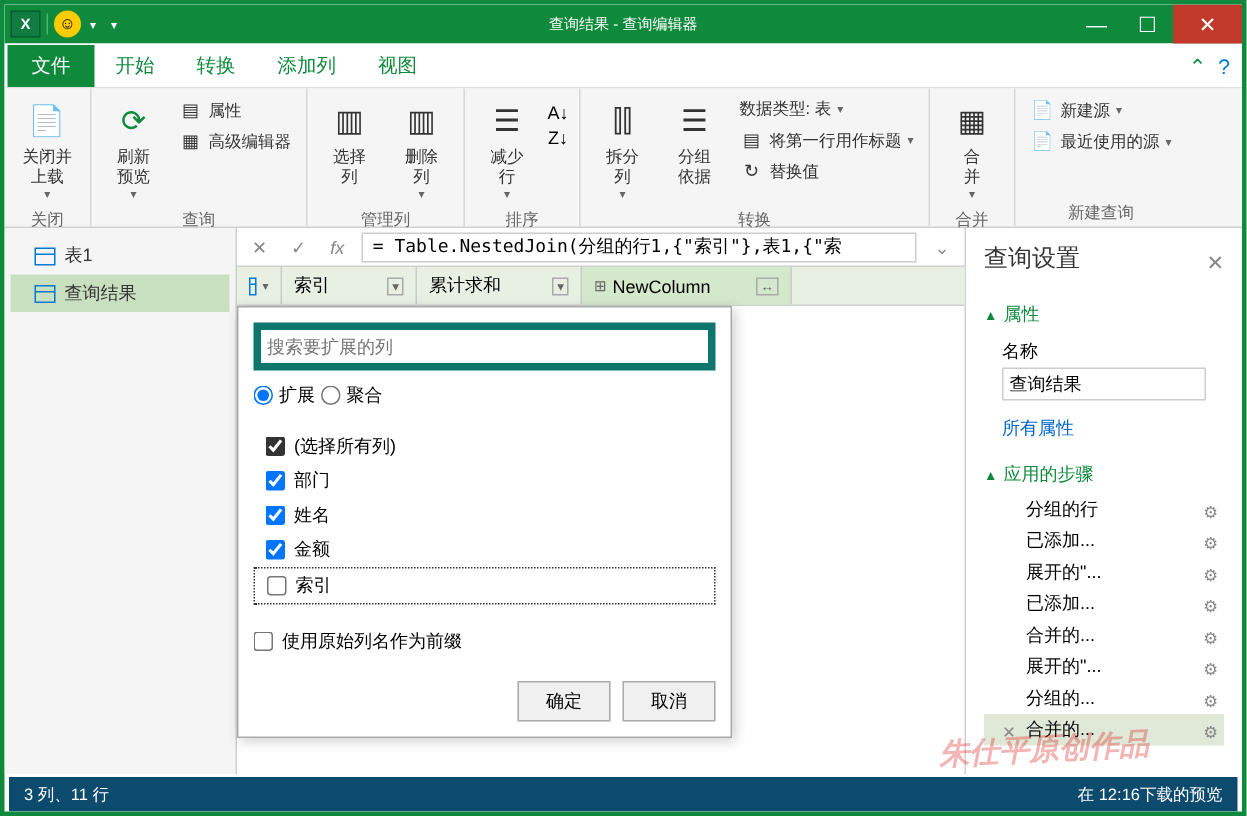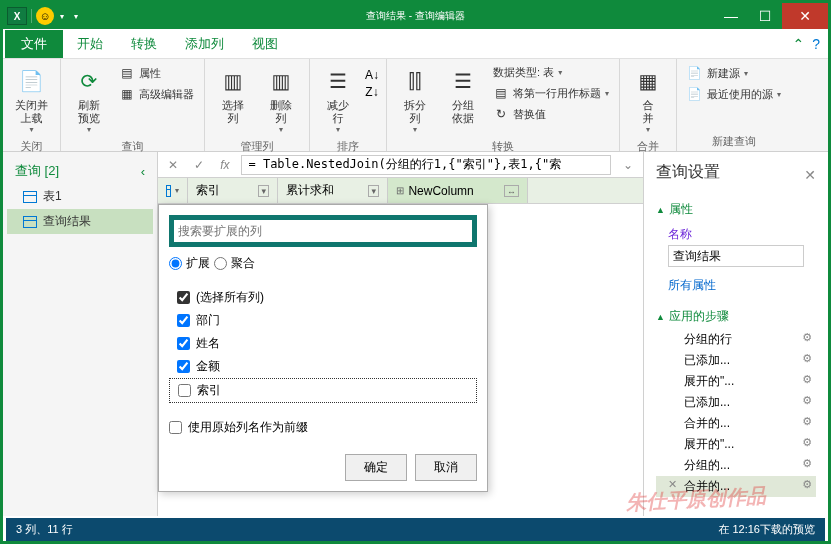--- a/index.html
+++ b/index.html
@@ -52,24 +52,24 @@
 .popup-check { display: flex; align-items: center; gap: 6px; padding: 3px 8px; }
 .popup-check.selected { border: 1px dotted #333; }
 .popup-prefix { display: flex; align-items: center; gap: 6px; padding: 12px 0 8px; }
 .popup-buttons { display: flex; justify-content: flex-end; gap: 8px; margin-top: 10px; }
 .popup-btn { border: 1px solid #aaa; background: #f0f0f0; padding: 4px 18px; font-size: 12px; cursor: pointer; }
 .rightpanel { width: 185px; border-left: 1px solid #d0d0d0; padding: 10px 12px; background: #fff; font-size: 12px; }
 .rp-title { font-size: 16px; color: #333; display: flex; justify-content: space-between; align-items: flex-end; margin-bottom: 14px; }
 .rp-close { cursor: pointer; color: #888; font-size: 14px; }
 .rp-section-head { color: #0f8a3c; font-size: 12px; padding: 4px 0; display: flex; align-items: center; gap: 4px; }
 .rp-caret { font-size: 9px; }
-.rp-label { padding: 4px 12px 2px; color: #6d28d9; font-family: Liberation Serif, serif; }
+.rp-label { padding: 4px 12px 2px; color: #000000; font-family: Liberation Serif, serif; }
 .rp-input { margin: 0 12px 6px; width: calc(100% - 24px); border: 1px solid #ccc; padding: 3px 4px; font-size: 12px; }
 .rp-link { color: #0066cc; padding: 4px 12px 10px; cursor: pointer; }
-.step-item { display: flex; align-items: flex-start; padding: 2px 0 2px 28px; position: relative; cursor: pointer; }
+.step-item { display: flex; align-items: flex-end; padding: 2px 0 2px 28px; position: relative; cursor: pointer; }
 .step-item.selected { background: #e0e8d8; }
 .step-gear { position: absolute; right: 4px; color: #888; font-size: 11px; }
 .step-x { position: absolute; left: 12px; color: #888; font-size: 11px; }
 .statusbar { height: 23px; background: #0c4a6e; color: #fff; font-size: 11px; display: flex; align-items: center; padding: 0 10px; position: absolute; bottom: 0; left: 3px; right: 3px; }
 .status-right { margin-left: auto; }
 .watermark { position: absolute; right: 62px; bottom: 28px; font-size: 20px; color: rgba(220,40,40,0.35); font-style: italic; font-weight: bold; pointer-events: none; transform: rotate(-3deg); }
 input[type=checkbox], input[type=radio] { cursor: pointer; }
 </style>
 </head>
 <body>
@@ -222,24 +222,20 @@
             <span class="drop-arrow">▾</span>
           </div>
       </div>
     </div>
     <div class="rgroup-label">新建查询</div>
   </div>
 </div>
 
 <div class="main">
   <div class="sidebar">
-    <div class="sidebar-title">
-        <span>查询 [2]</span>
-        <span style="cursor:pointer">‹</span>
-      </div>
     <div class="sidebar-item">
         <span class="table-icon"></span>
         <span>表1</span>
       </div>
     <div class="sidebar-item selected">
         <span class="table-icon"></span>
         <span>查询结果</span>
       </div>
   </div>
 

